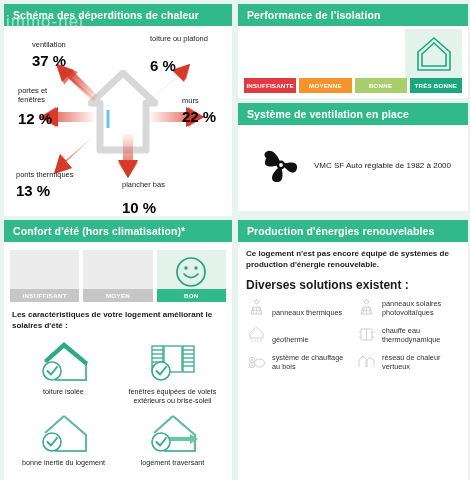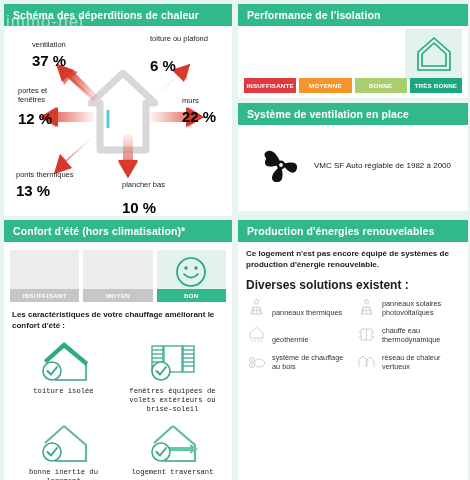--- a/index.html
+++ b/index.html
@@ -53,21 +53,21 @@
   .comfort-boxes{display:flex;gap:4px;padding:4px 6px 0 6px;}
   .cbox{flex:1;height:52px;position:relative;background:#ececec;display:flex;align-items:center;justify-content:center;}
   .cbox.active{background:#e4f2ec;}
   .cbox-lbl{
     position:absolute;left:0;right:0;bottom:0;height:13px;line-height:13px;
     background:#c6c6c6;color:#ffffff;font-size:6.2px;font-weight:bold;text-align:center;letter-spacing:.3px;
   }
   .cbox.active .cbox-lbl{background:#32b98b;}
   .char-title{font-size:8px;font-weight:bold;color:#1b1b1b;padding:8px 8px 4px 8px;line-height:1.35;}
   .char-grid{display:grid;grid-template-columns:1fr 1fr;gap:4px 2px;padding:2px 6px 8px 6px;}
-  .char-item{text-align:center;font-family:Liberation Mono, monospace;}
+  .char-item{text-align:center;}
   .char-ico{height:46px;display:flex;align-items:flex-end;justify-content:center;}
   .char-lbl{font-size:7.2px;color:#222;line-height:1.3;margin-top:3px;}
 
   
   .ren-note{font-size:8px;font-weight:bold;color:#1b1b1b;padding:6px 8px 2px 8px;line-height:1.4;}
   .ren-sub{font-size:12px;font-weight:bold;color:#1b1b1b;padding:6px 8px 3px 8px;}
   .ren-grid{display:grid;grid-template-columns:1fr 1fr;gap:7px 4px;padding:2px 6px 10px 8px;}
   .ren-item{display:flex;align-items:flex-end;gap:6px;}
   .ren-ico{width:20px;min-width:20px;height:20px;display:flex;align-items:center;justify-content:center;}
   .ren-lbl{font-size:7.3px;color:#333;line-height:1.25;}
@@ -235,21 +235,21 @@
           <svg width="34" height="34" viewBox="0 0 34 34" style="margin-bottom:9px">
             <circle cx="17" cy="17" r="14" fill="none" stroke="#1ba87e" stroke-width="1.7"></circle>
             <circle cx="12" cy="13" r="1.7" fill="#1ba87e"></circle>
             <circle cx="22" cy="13" r="1.7" fill="#1ba87e"></circle>
             <path d="M10 19 Q17 26 24 19" fill="none" stroke="#1ba87e" stroke-width="1.7" stroke-linecap="round"></path>
           </svg>
           <div class="cbox-lbl">BON</div>
         </div>
       </div>
 
-      <div class="char-title">Les caractéristiques de votre chauffage améliorant le confort d'été :</div>
+      <div class="char-title">Les caractéristiques de votre logement améliorant le solaires d'été :</div>
 
       <div class="char-grid">
         <div class="char-item">
           <div class="char-ico">
             <svg width="58" height="44" viewBox="0 0 58 44">
               <path d="M29 5 L51 24 L51 40 L20 40" fill="none" stroke="#63b9a0" stroke-width="2.2"></path>
               <path d="M29 5 L10 22" fill="none" stroke="#63b9a0" stroke-width="2.2"></path>
               <path d="M29 2 L53 22 L51 26 L29 8 L12 23 L9 20 Z" fill="#2eaa86"></path>
               <circle cx="17" cy="31" r="9" fill="#fff" stroke="#3aa98d" stroke-width="1.6"></circle>
               <path d="M12.5 31 L16 34.5 L22 27" fill="none" stroke="#3aa98d" stroke-width="2" stroke-linecap="round" stroke-linejoin="round"></path>

